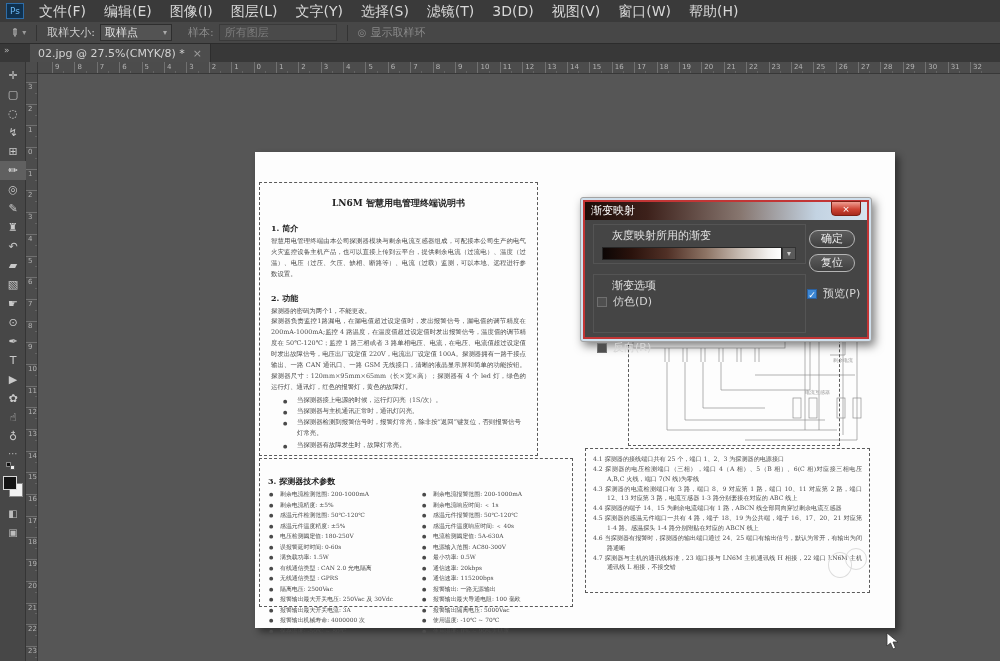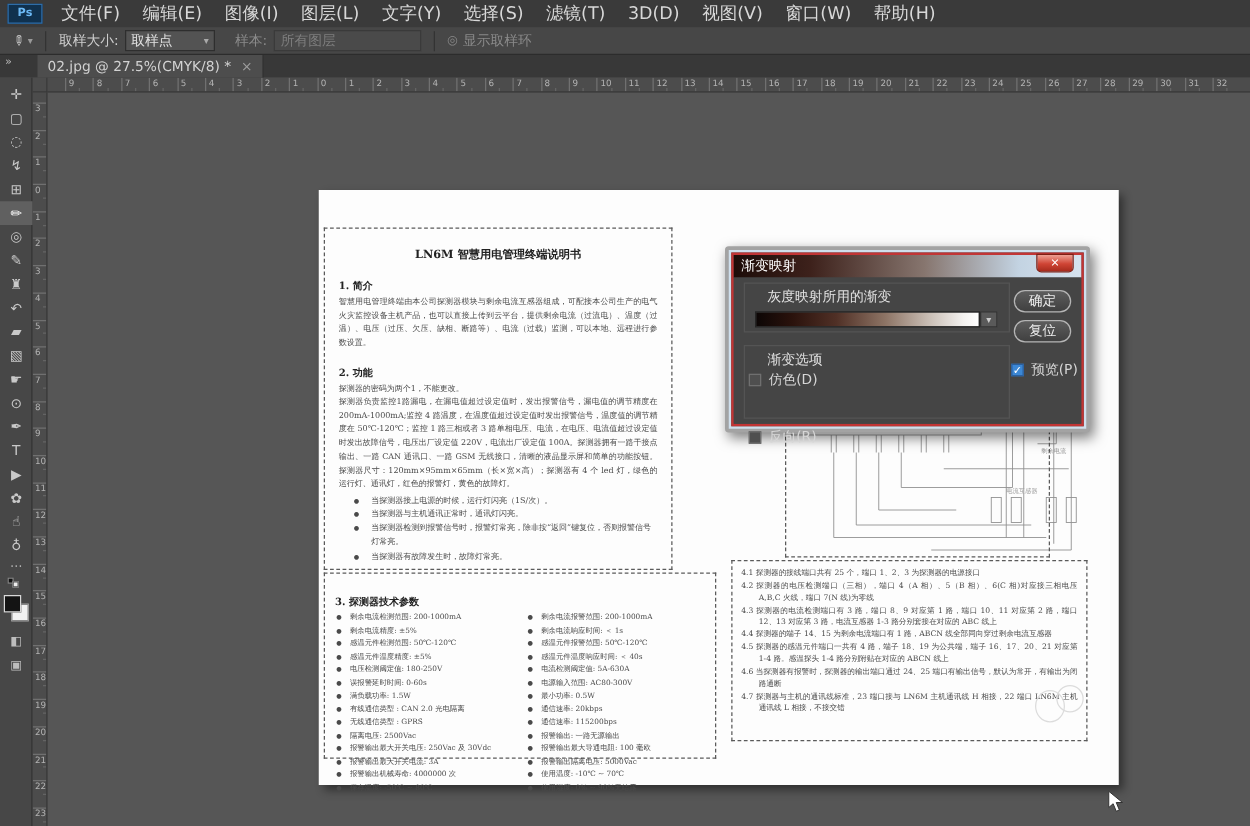--- a/index.html
+++ b/index.html
@@ -3,22 +3,22 @@
 <meta charset="utf-8">
 <style>
   * { margin:0; padding:0; box-sizing:border-box; }
   html,body { width:1000px; height:661px; }
   body { position:relative; overflow:hidden; background:#565656;
          font-family:"DejaVu Sans","Liberation Sans",sans-serif; color:#d6d6d6; }
 
   
   .menubar { position:absolute; left:0; top:0; width:1000px; height:22px;
              background:#3a3a3a; display:flex; align-items:center; z-index:30; }
-  .ps-logo { width:28px; height:16px; margin:0 6px 0 6px; background:#10314e;
-             border:1px solid #2e6da8; color:#6cb9f5; font-size:9px; font-weight:bold;
+  .ps-logo { width:18px; height:16px; margin:0 6px 0 6px; background:#10314e;
+             border:1px solid #2e6da8; color:#6cb9f5; font-size:9px; font-weight:normal;
              display:flex; align-items:center; justify-content:center; }
   .menu-item { font-size:14px; color:#d8d8d8; padding:0 9px; line-height:22px; cursor:default; }
 
   
   .optionsbar { position:absolute; left:0; top:22px; width:1000px; height:22px;
                 background:#474747; border-bottom:1px solid #2c2c2c; display:flex;
                 align-items:center; font-size:11px; z-index:29; }
   .tool-preset { display:flex; align-items:center; margin-left:10px; color:#cfcfcf; }
   .tool-preset .caret { font-size:8px; color:#9a9a9a; margin-left:3px; }
   .vsep { width:1px; height:16px; background:#333; margin:0 10px; }
@@ -96,21 +96,21 @@
   .sec4 div { font-size:6.1px; line-height:1.62; padding-left:14px; text-indent:-14px;
               text-align:justify; color:#4a4a4a; }
   .watermark { position:absolute; left:573px; top:396px; width:45px; height:36px; }
   .watermark i { position:absolute; border:1px solid #dcdcdc; border-radius:50%; display:block;}
   .wm1 { left:0; top:4px; width:24px; height:26px; }
   .wm2 { left:17px; top:0; width:22px; height:22px; }
   .diagram-svg { position:absolute; left:350px; top:128px; }
 
   
   .dialog { position:absolute; left:580px; top:197px; width:292px; z-index:40;
-            background:#cfdfec; border:3px solid #a3a3a3; border-radius:3px; padding:2px;
+            background:#cfdfec; border:1px solid #a3a3a3; border-radius:3px; padding:2px;
             box-shadow:3px 4px 10px rgba(0,0,0,.5); }
   .dlg-red { border:2px solid #c23535; background:#454545; position:relative; }
   .dlg-title { height:18px; line-height:18px; padding-left:6px; font-size:11px; color:#fff;
                background:linear-gradient(90deg,#1d0c08 0%,#3d211b 22%,#87766f 55%,#c3d3e2 82%,#d6e3ef 100%); }
   .dlg-close { position:absolute; right:6px; top:-1px; width:30px; height:15px;
                background:linear-gradient(#ef9f93,#cf4434 55%,#a72b1d); border:1px solid #7e1f14;
                border-radius:0 0 4px 4px; color:#fff; font-size:9px; text-align:center; line-height:14px; }
   .dlg-body { position:relative; height:117px; background:#454545; font-size:11px; }
   .well { position:absolute; border:1px solid #545454; }
   .well-grad { left:8px; top:4px; width:213px; height:40px;text-decoration:underline; }

